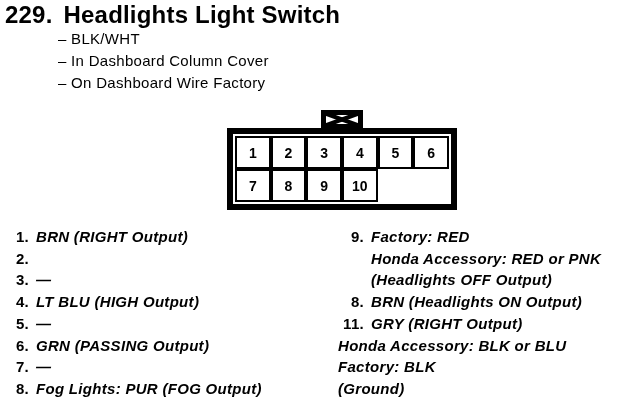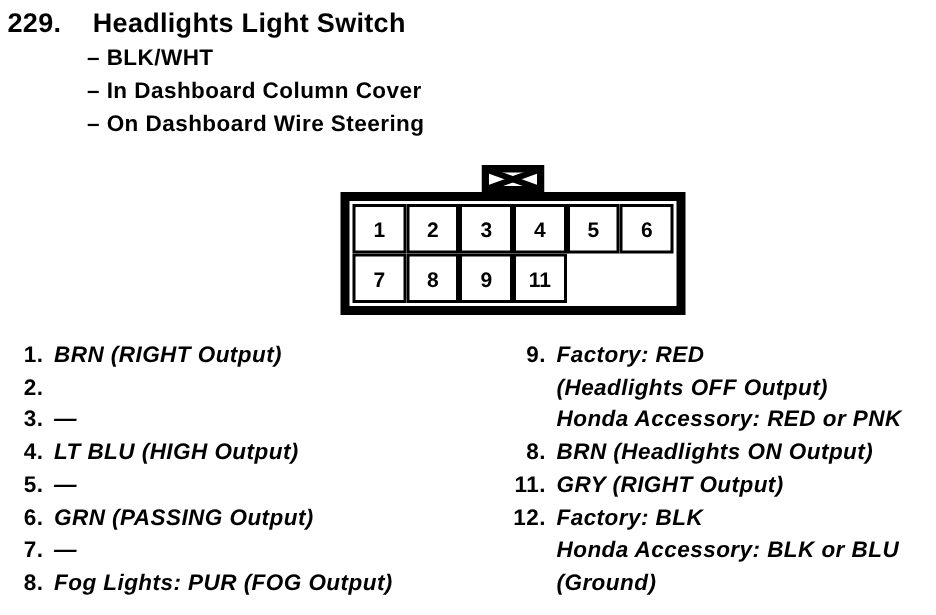--- a/index.html
+++ b/index.html
@@ -7,27 +7,27 @@
     width:624px; height:410px;
     background:#ffffff;
     color:#000000;
     font-family:"Liberation Sans", sans-serif;
     position:relative;
     overflow:hidden;
   }
   
   .title-row {
     position:absolute; left:5px; top:4px;
-    display:flex; gap:21px;
-    font-size:18px; font-weight:bold; letter-spacing:0.2px;
+    display:flex; gap:11px;
+    font-size:24px; font-weight:bold; letter-spacing:0.2px;
     line-height:22px;
   }
   .detail-list {
     position:absolute; left:58px; top:28px;
-    font-size:15px; font-weight:bold; letter-spacing:0.3px;
+    font-size:15px; font-weight:normal; letter-spacing:0.3px;
     line-height:22px;
   }
   
   .connector-tab {
     position:absolute; left:321px; top:110px;
     width:42px; height:19px;
   }
   .connector-body {
     position:absolute; left:227px; top:128px;
     width:230px; height:82px;
@@ -63,40 +63,40 @@
 <body>
 
 <div class="title-row">
   <span>229.</span>
   <span>Headlights Light Switch</span>
 </div>
 
 <div class="detail-list">
   <div>– BLK/WHT</div>
   <div>– In Dashboard Column Cover</div>
-  <div>– On Dashboard Wire Steering</div>
+  <div>– On Dashboard Wire Factory</div>
 </div>
 
 <svg class="connector-tab" viewBox="0 0 42 19">
   <rect x="2.5" y="2.5" width="37" height="14" fill="#ffffff" stroke="#000000" stroke-width="5"></rect>
   <line x1="3" y1="3" x2="39" y2="16" stroke="#000000" stroke-width="4"></line>
   <line x1="39" y1="3" x2="3" y2="16" stroke="#000000" stroke-width="4"></line>
 </svg>
 
 <div class="connector-body">
   <div class="pin-cell">1</div>
   <div class="pin-cell">2</div>
   <div class="pin-cell">3</div>
   <div class="pin-cell">4</div>
   <div class="pin-cell">5</div>
   <div class="pin-cell">6</div>
   <div class="pin-cell">7</div>
   <div class="pin-cell">8</div>
   <div class="pin-cell">9</div>
-  <div class="pin-cell">11</div>
+  <div class="pin-cell">10</div>
 </div>
 
 <div class="pin-list left">
   <div class="pin-row">
     <span class="pin-num">1.</span>
     <span class="pin-text">BRN (RIGHT Output)</span>
   </div>
   <div class="pin-row">
     <span class="pin-num">2.</span>
   </div>
@@ -124,33 +124,32 @@
     <span class="pin-num">8.</span>
     <span class="pin-text">Fog Lights: PUR (FOG Output)</span>
   </div>
 </div>
 
 <div class="pin-list right">
   <div class="pin-row">
     <span class="pin-num">9.</span>
     <span class="pin-text">
       <div>Factory: RED</div>
+      <div>Honda Accessory: RED or PNK</div>
       <div>(Headlights OFF Output)</div>
-      <div>Honda Accessory: RED or PNK</div>
     </span>
   </div>
   <div class="pin-row">
     <span class="pin-num">8.</span>
     <span class="pin-text">BRN (Headlights ON Output)</span>
   </div>
   <div class="pin-row">
     <span class="pin-num">11.</span>
     <span class="pin-text">GRY (RIGHT Output)</span>
   </div>
   <div class="pin-row">
-    <span class="pin-num">12.</span>
     <span class="pin-text">
+      <div>Honda Accessory: BLK or BLU</div>
       <div>Factory: BLK</div>
-      <div>Honda Accessory: BLK or BLU</div>
       <div>(Ground)</div>
     </span>
   </div>
 </div>
 
 </body></html>

